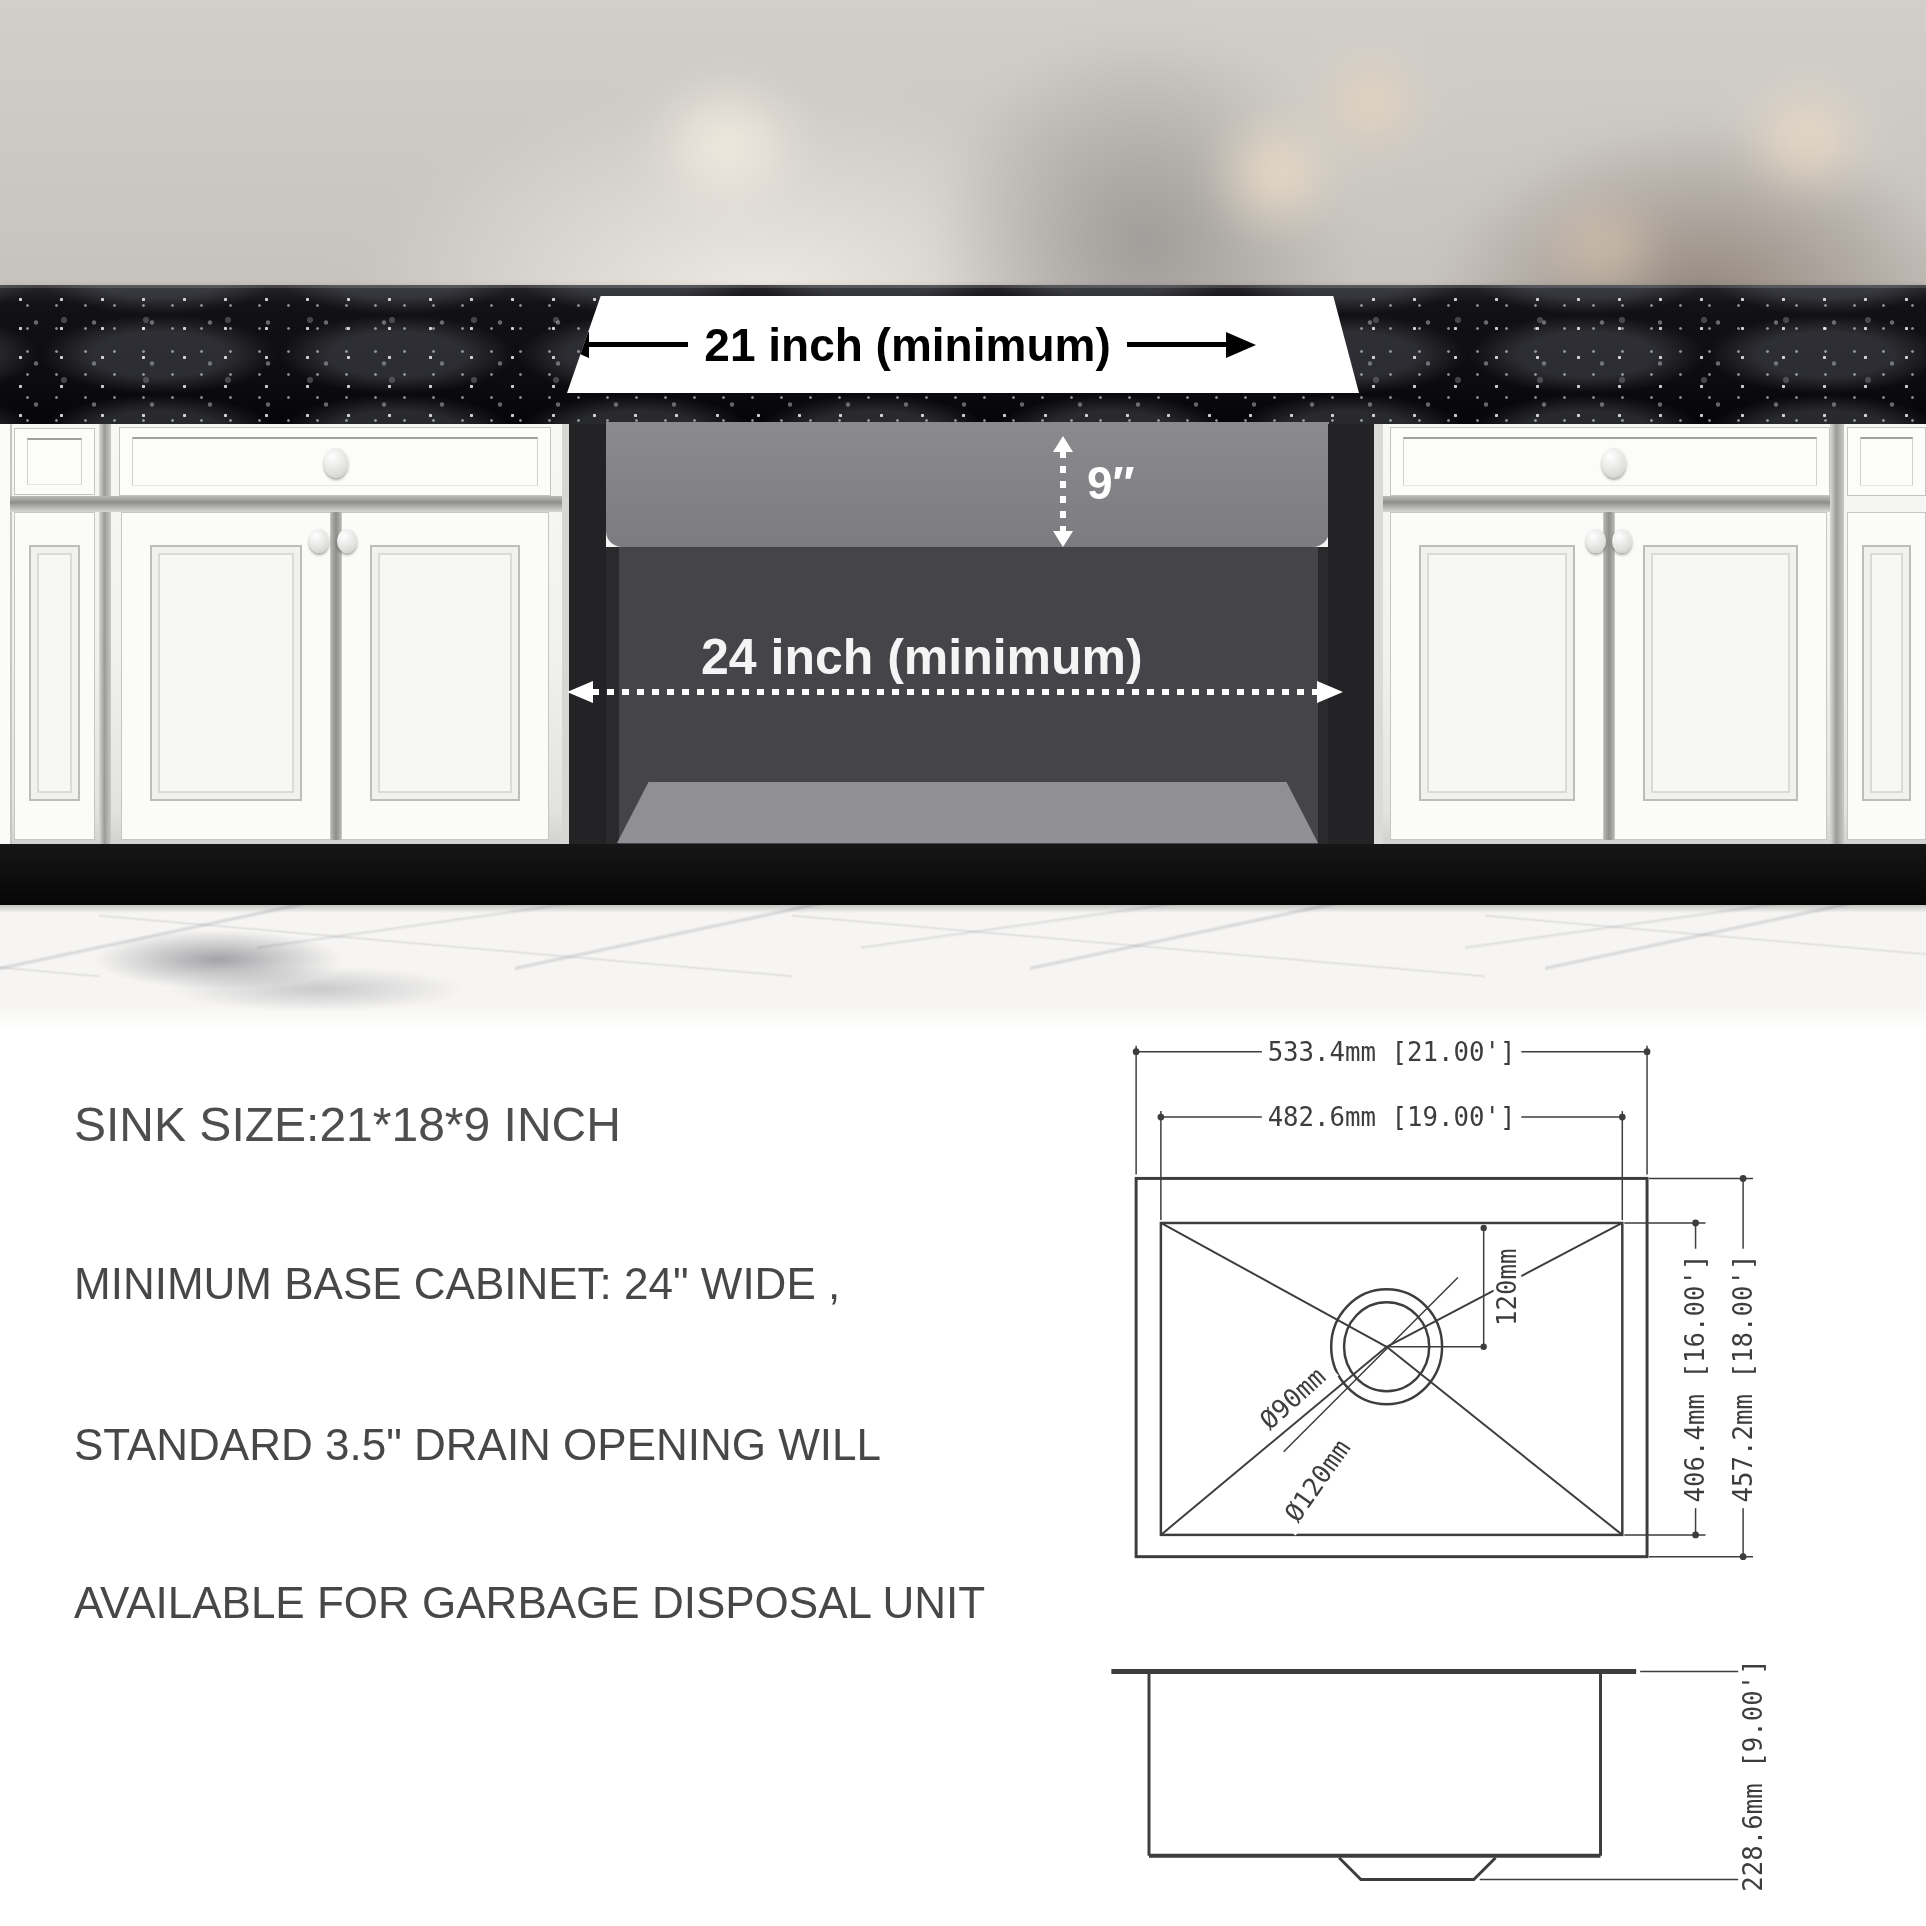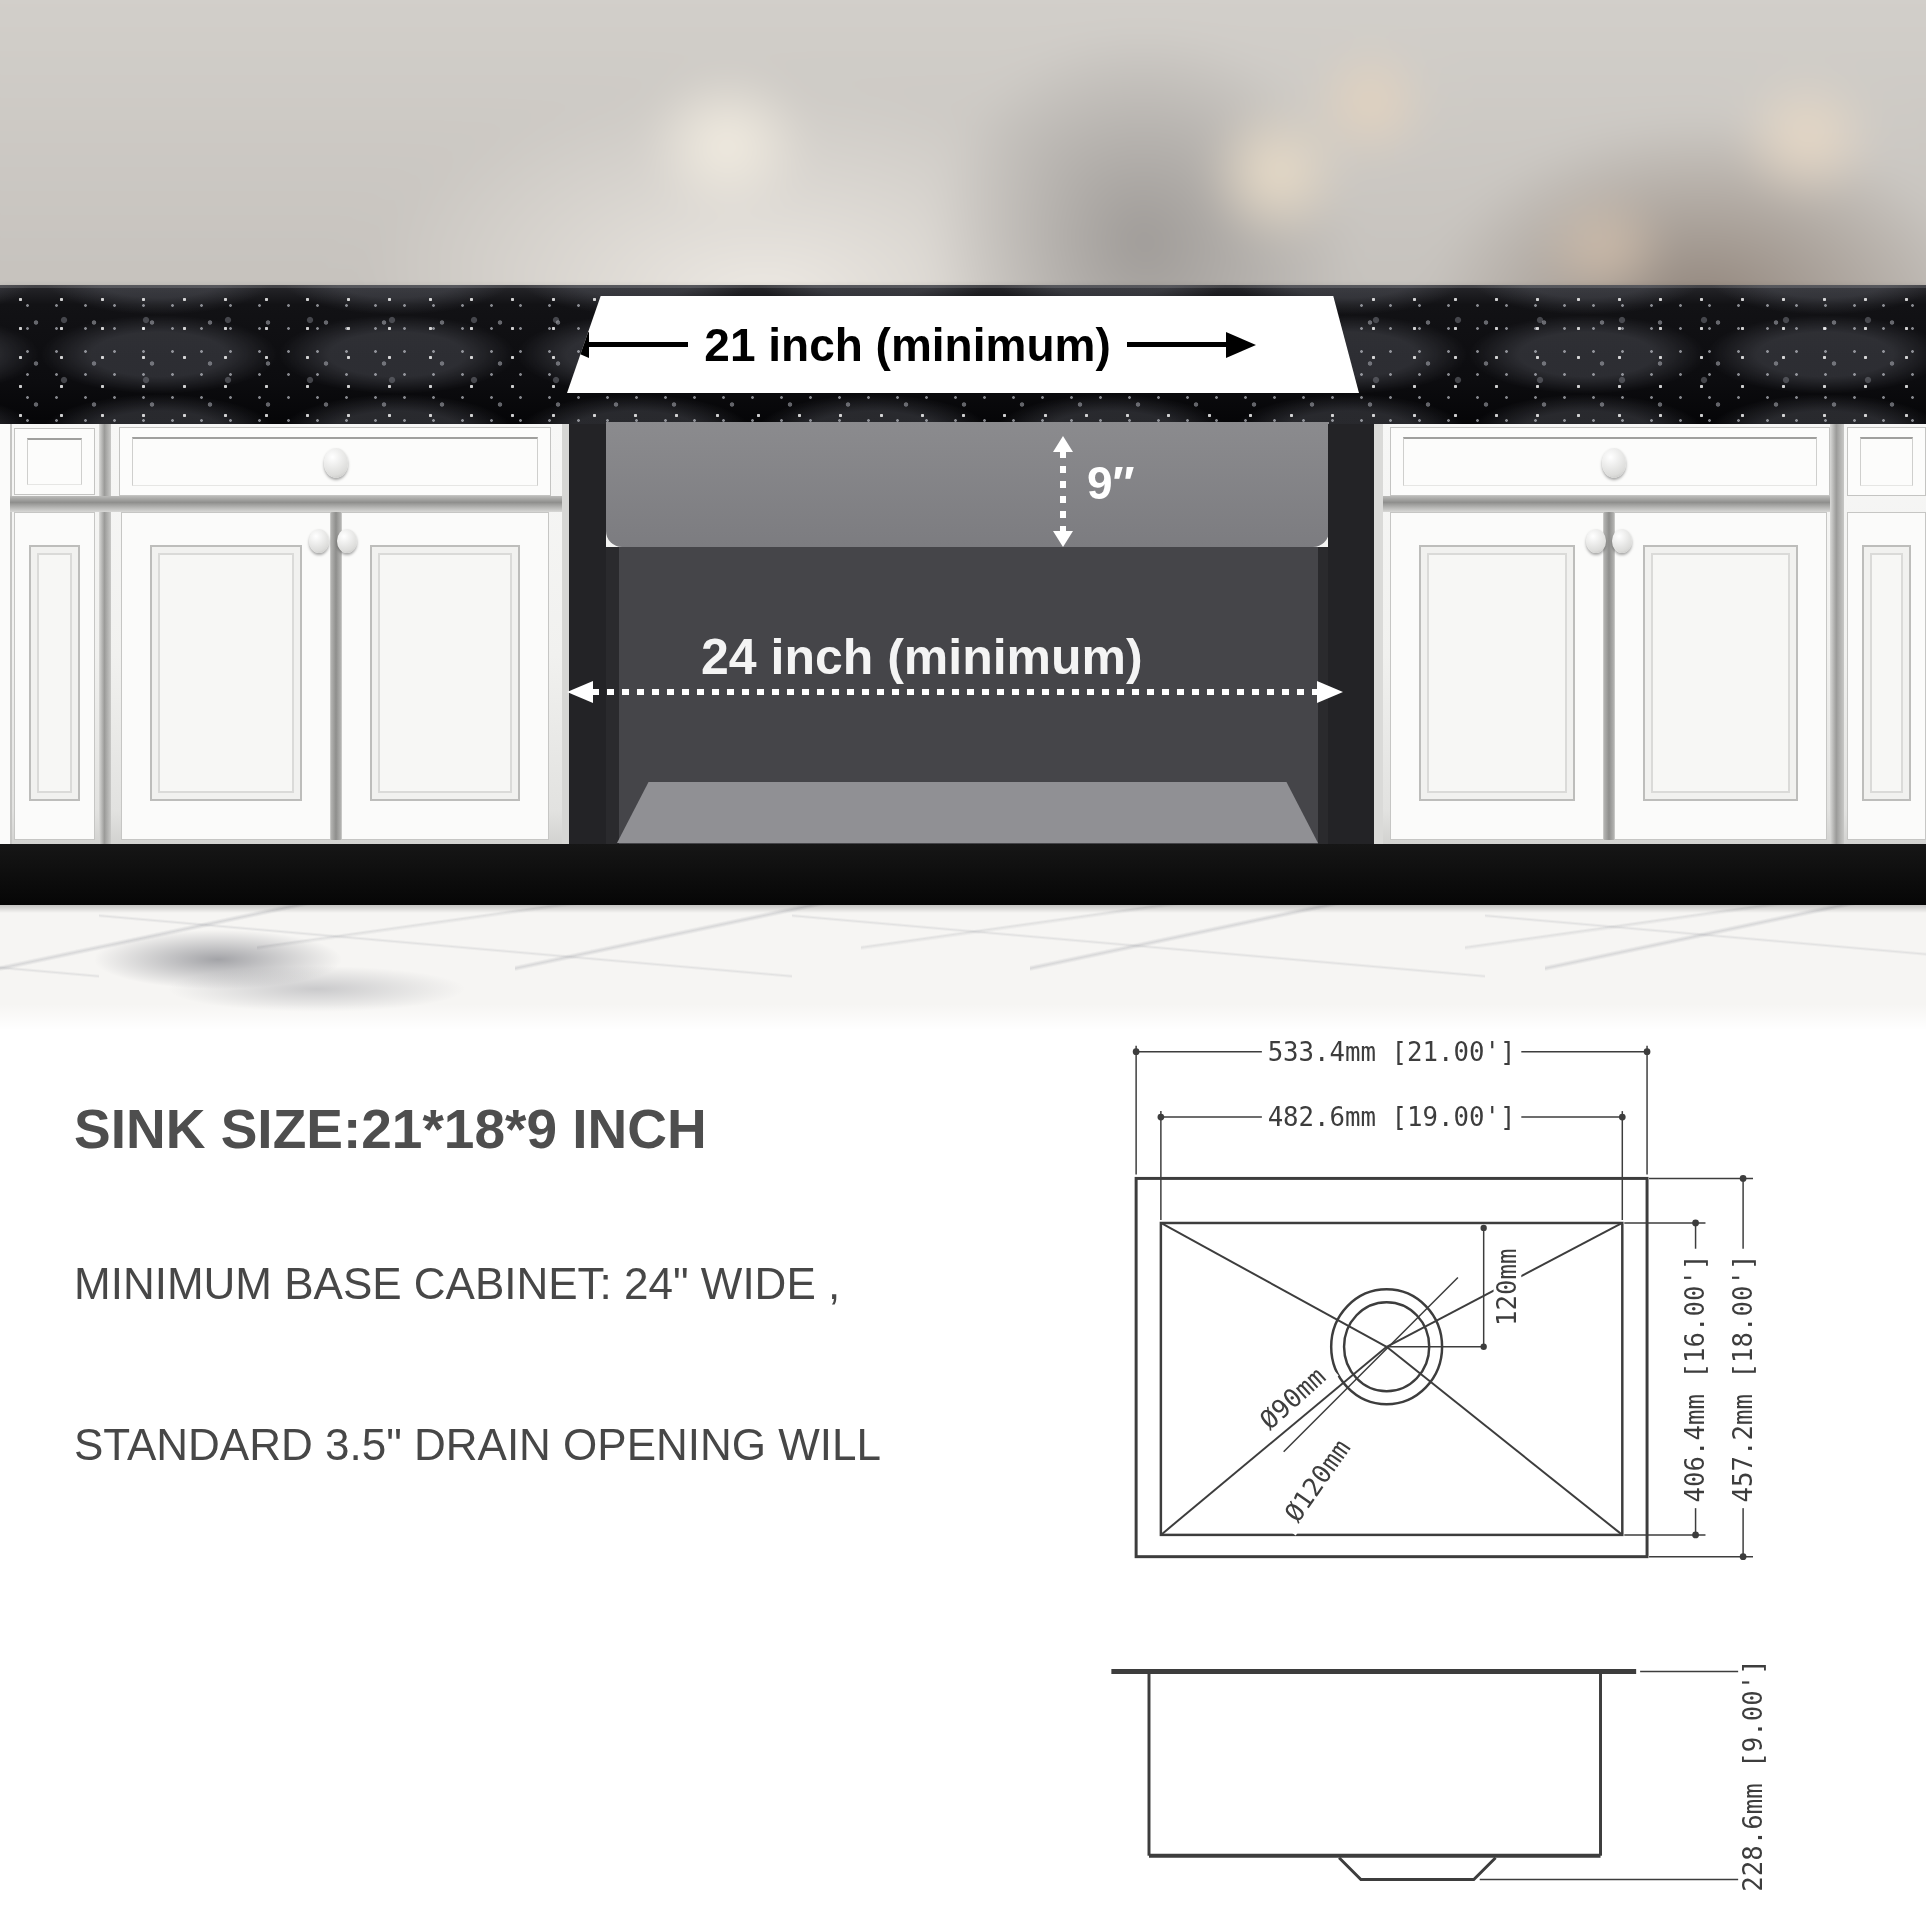--- a/index.html
+++ b/index.html
@@ -100,21 +100,21 @@
       linear-gradient(168deg, transparent 59px, rgba(130,133,142,.26) 62px, transparent 65px) 0 0/515px 125px,
       linear-gradient(172deg, transparent 40px, rgba(140,143,150,.2) 42px, transparent 45px) 257px 0/604px 125px,
       linear-gradient(185deg, transparent 69px, rgba(120,123,132,.16) 71px, transparent 73px) 99px 0/693px 125px,
       #f6f5f3;}
   #marble::before{content:"";position:absolute;left:0;top:0;right:0;height:8px;
     background:linear-gradient(180deg,rgba(0,0,0,.2),transparent);}
   #marble::after{content:"";position:absolute;left:0;bottom:0;right:0;height:26px;
     background:linear-gradient(180deg,transparent,#fff);}
 
   
-  #spec-title{position:absolute;left:74px;top:1097px;font-size:55px;font-weight:bold;color:#4e4e4e;white-space:nowrap;}
+  #spec-title{position:absolute;left:74px;top:1097px;font-size:48px;font-weight:normal;color:#4e4e4e;white-space:nowrap;}
   .spec-line{position:absolute;left:74px;font-size:44px;color:#474747;white-space:nowrap;}
   #spec-1{top:1259px;} #spec-2{top:1420px;} #spec-3{top:1578px;}
 
   
   #tech{position:absolute;left:1040px;top:1020px;width:822px;height:907px;}
   #tech line, #tech rect.frame, #tech path, #tech ellipse{stroke:#3d3d3d;fill:none;}
   #tech text{font-family:"DejaVu Sans Mono",monospace;font-size:26px;fill:#3d3d3d;}
   #tech .lblbg{fill:#ffffff;stroke:none;}
   #tech .dot{fill:#3d3d3d;stroke:none;}
 </style>
@@ -206,20 +206,21 @@
       </div>
     </div>
 
     <div id="toekick"></div>
     <div id="marble"></div>
   </div>
 
   <div id="spec-title">SINK SIZE:21*18*9 INCH</div>
   <div id="spec-1" class="spec-line">MINIMUM BASE CABINET: 24" WIDE ,</div>
   <div id="spec-2" class="spec-line">STANDARD 3.5" DRAIN OPENING WILL</div>
+  <div id="spec-3" class="spec-line">AVAILABLE FOR GARBAGE DISPOSAL UNIT</div>
 
   <svg id="tech" viewBox="1050 1030 830 916" xmlns="http://www.w3.org/2000/svg">
 
     <g>
       <line x1="1147" y1="1056" x2="1147" y2="1186" stroke-width="1.5"></line>
       <line x1="1663" y1="1056" x2="1663" y2="1186" stroke-width="1.5"></line>
       <line x1="1147" y1="1062" x2="1663" y2="1062" stroke-width="1.5"></line>
       <circle class="dot" cx="1147" cy="1062" r="3.4"></circle>
         <circle class="dot" cx="1663" cy="1062" r="3.4"></circle>
       <rect class="lblbg" x="1274" y="1046" width="262" height="32"></rect>

